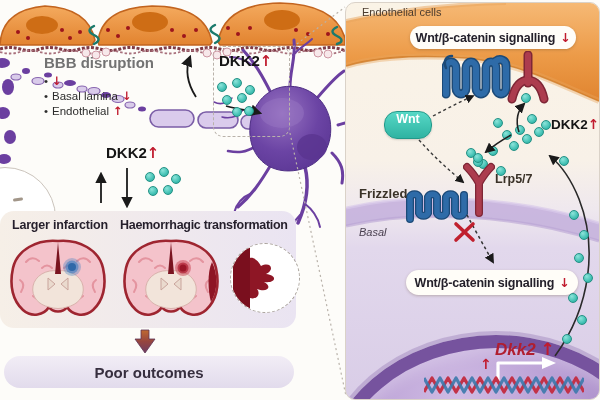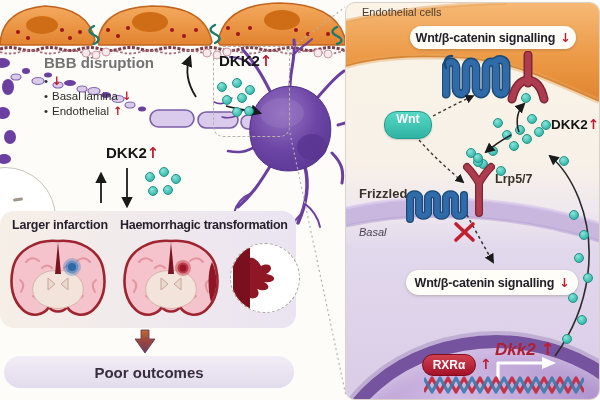--- a/index.html
+++ b/index.html
@@ -388,25 +388,20 @@
 
     <div class="dot" style="left:213px;top:153px"></div>
     <div class="dot" style="left:223px;top:207px"></div>
     <div class="dot" style="left:233px;top:227px"></div>
     <div class="dot" style="left:228px;top:250px"></div>
     <div class="dot" style="left:237px;top:270px"></div>
     <div class="dot" style="left:222px;top:290px"></div>
     <div class="dot" style="left:231px;top:312px"></div>
     <div class="dot" style="left:216px;top:331px"></div>
 
-    <div class="abs" style="left:76px;top:351px;width:54px;height:22px;border-radius:11px;border:1.5px solid #7E0E1F;box-sizing:border-box;
-                background:linear-gradient(180deg,#D24050,#A31228);display:flex;align-items:center;justify-content:center;
-                color:#fff;font-weight:700;font-size:12px">
-      <span>RXRα</span>
-    </div>
     <span class="ra abs" style="left:134px;top:353px;font-size:14px">↑</span>
 
     <svg class="abs" style="left:140px;top:350px" width="76" height="32" viewBox="0 0 76 32">
       <path d="M12,28 L12,10 L56,10" fill="none" stroke="#FFF" stroke-width="3.2" stroke-linecap="round" stroke-linejoin="round"></path>
       <polygon points="56,4 70,10 56,16" fill="#FFF"></polygon>
     </svg>
     <div class="abs" style="left:149px;top:336px;font-style:italic;font-weight:700;font-size:17px;color:#B01E30">
       <span>Dkk2</span>
       <span class="ra" style="font-style:normal">↑</span>
     </div>

